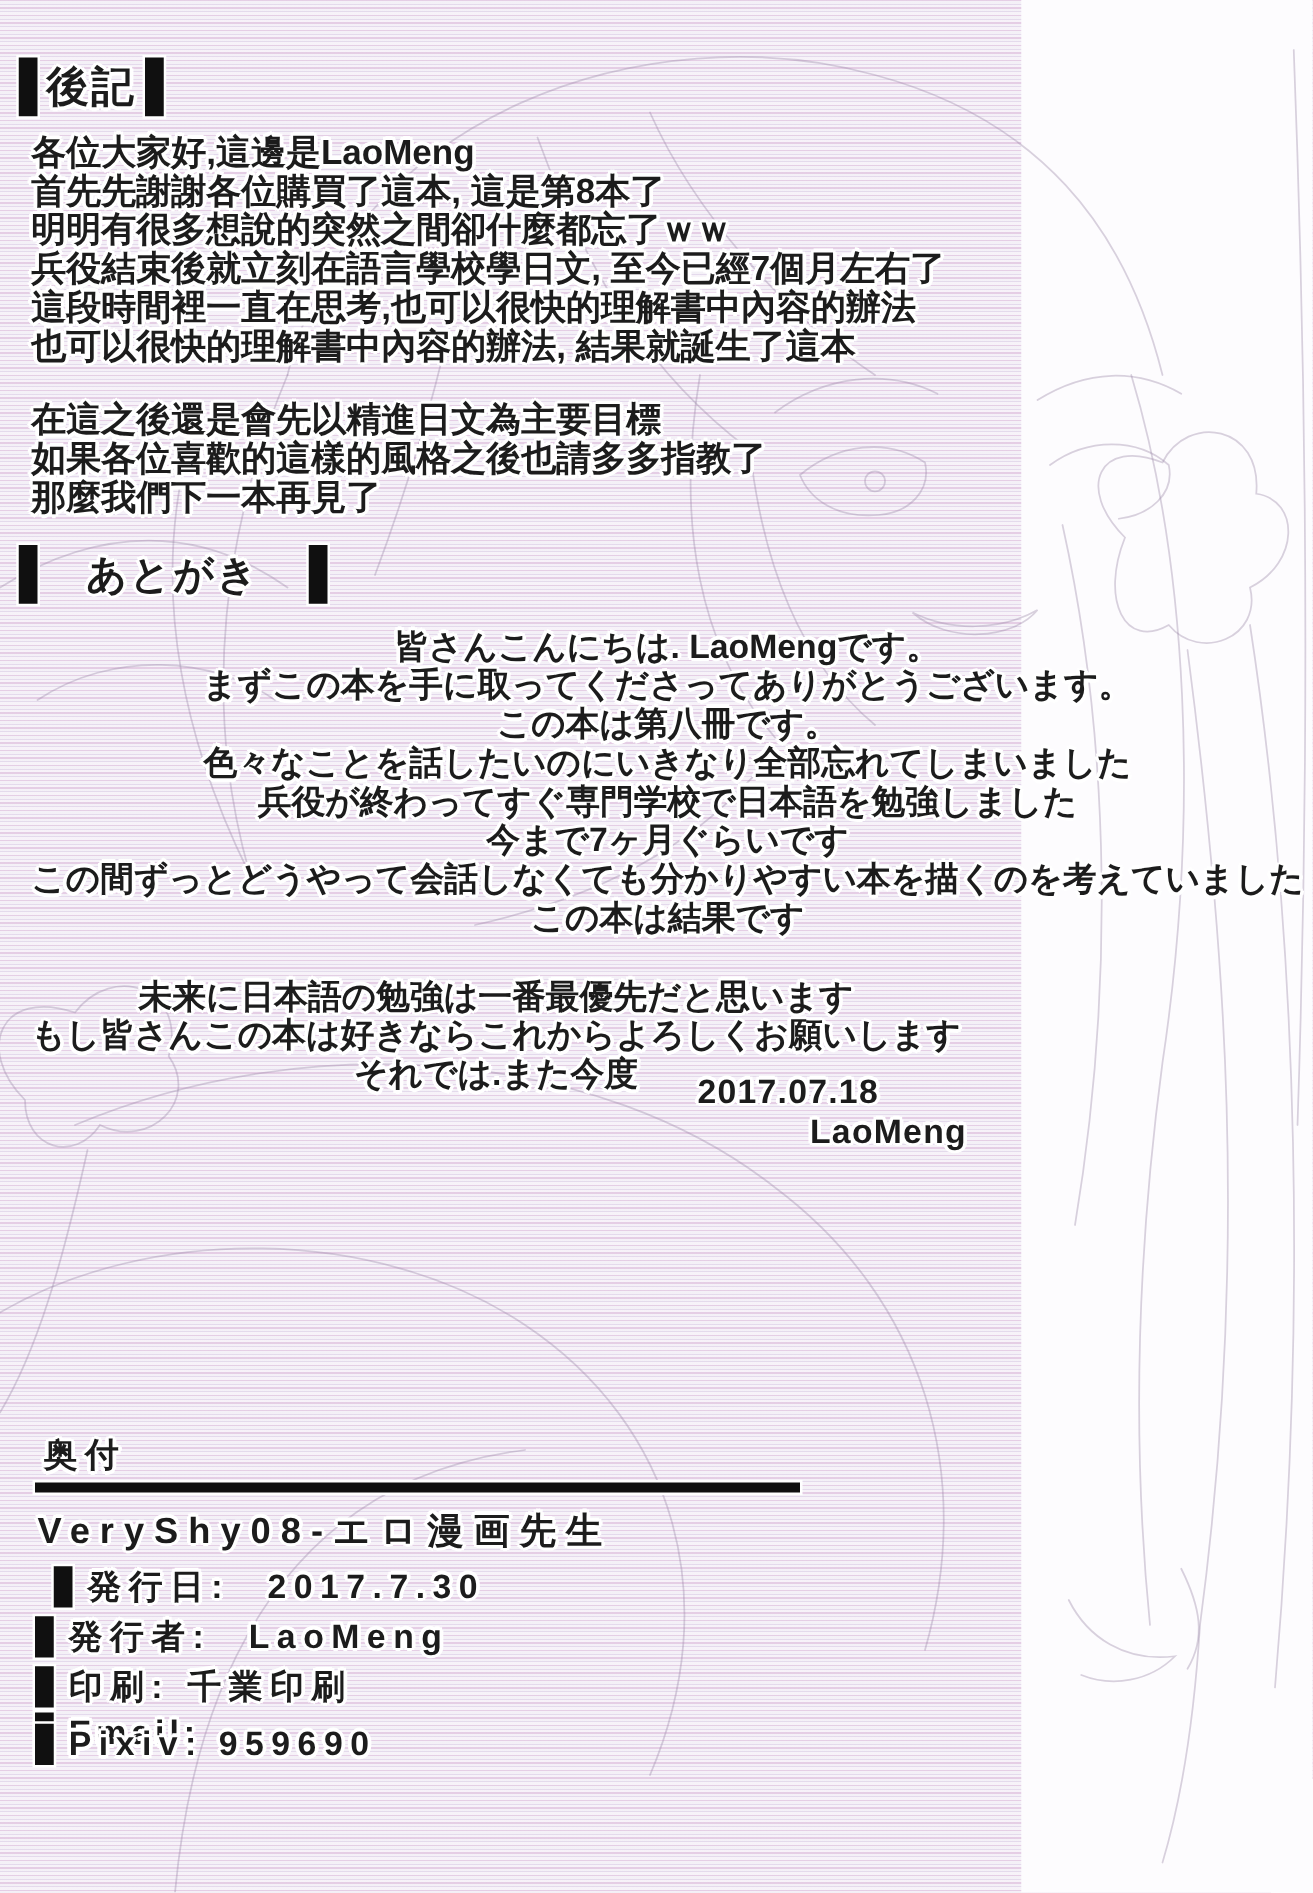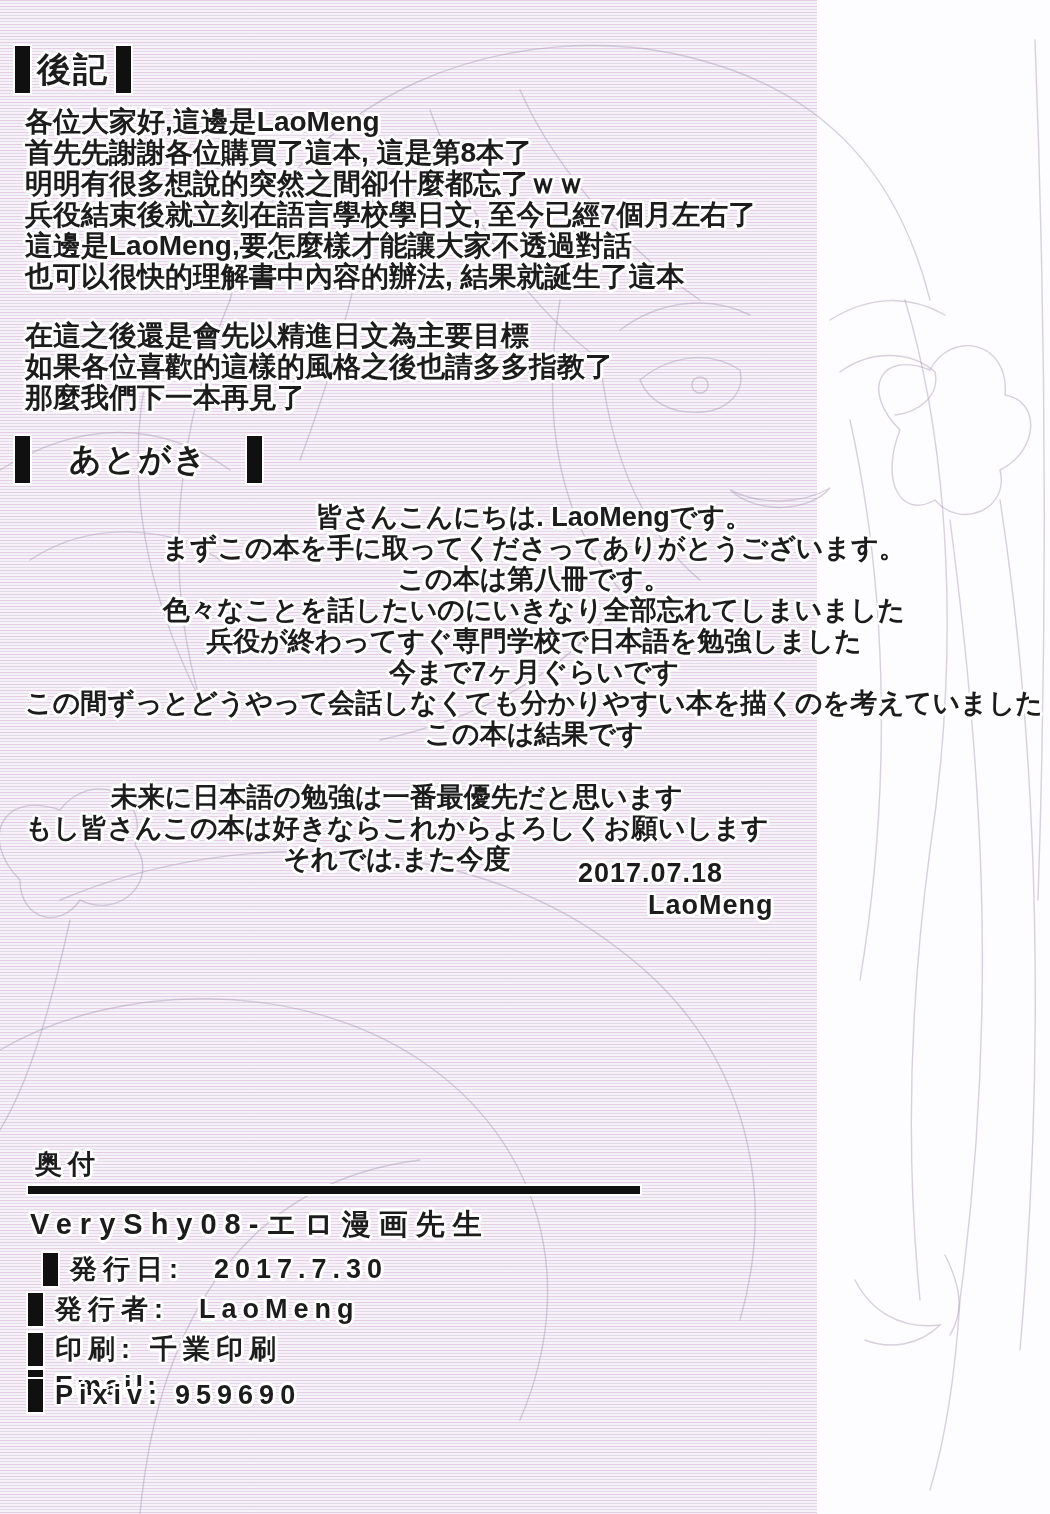--- a/index.html
+++ b/index.html
@@ -78,21 +78,21 @@
     <span class="bar"></span>
     <span class="ttl halo">後記</span>
     <span class="bar"></span>
   </div>
 
   <div class="txt para cn halo" style="left:25px;top:106px;">
     <div class="line">各位大家好,這邊是LaoMeng</div>
     <div class="line">首先先謝謝各位購買了這本, 這是第8本了</div>
     <div class="line">明明有很多想說的突然之間卻什麼都忘了ｗｗ</div>
     <div class="line">兵役結束後就立刻在語言學校學日文, 至今已經7個月左右了</div>
-    <div class="line">這邊是LaoMeng,要怎麼樣才能讓大家不透過對話</div>
+    <div class="line">這段時間裡一直在思考,也可以很快的理解書中內容的辦法</div>
     <div class="line">也可以很快的理解書中內容的辦法, 結果就誕生了這本</div>
   </div>
 
   <div class="txt para cn halo" style="left:25px;top:320px;">
     <div class="line">在這之後還是會先以精進日文為主要目標</div>
     <div class="line">如果各位喜歡的這樣的風格之後也請多多指教了</div>
     <div class="line">那麼我們下一本再見了</div>
   </div>
 
   <div class="txt sec-head" style="left:15px;top:436px;gap:39px;">
@@ -111,21 +111,21 @@
     <div class="line">この間ずっとどうやって会話しなくても分かりやすい本を描くのを考えていました</div>
     <div class="line">この本は結果です</div>
   </div>
 
   <div class="txt para jp halo" style="left:25px;top:782px;">
     <div class="line">未来に日本語の勉強は一番最優先だと思います</div>
     <div class="line">もし皆さんこの本は好きならこれからよろしくお願いします</div>
     <div class="line">それでは.また今度</div>
   </div>
 
-  <div class="txt jp halo" style="left:578px;top:858px;letter-spacing:1px;">2017.07.18</div>
+  <div class="txt jp halo" style="left:558px;top:858px;letter-spacing:1px;">2017.07.18</div>
   <div class="txt jp halo" style="left:648px;top:890px;letter-spacing:1px;">LaoMeng</div>
 
   <div class="txt halo" style="left:35px;top:1146px;font-size:27px;letter-spacing:6px;">奥付</div>
   <div class="rule" style="left:28px;top:1186px;width:612px;height:8px;"></div>
 
   <div class="txt halo" style="left:30px;top:1205px;font-size:29px;letter-spacing:8px;">VeryShy08-エロ漫画先生</div>
 
   <div class="txt crow halo" style="left:28px;top:1251px;padding-left:15px;">
     <span class="cbar"></span>
     <span>発行日:</span>

